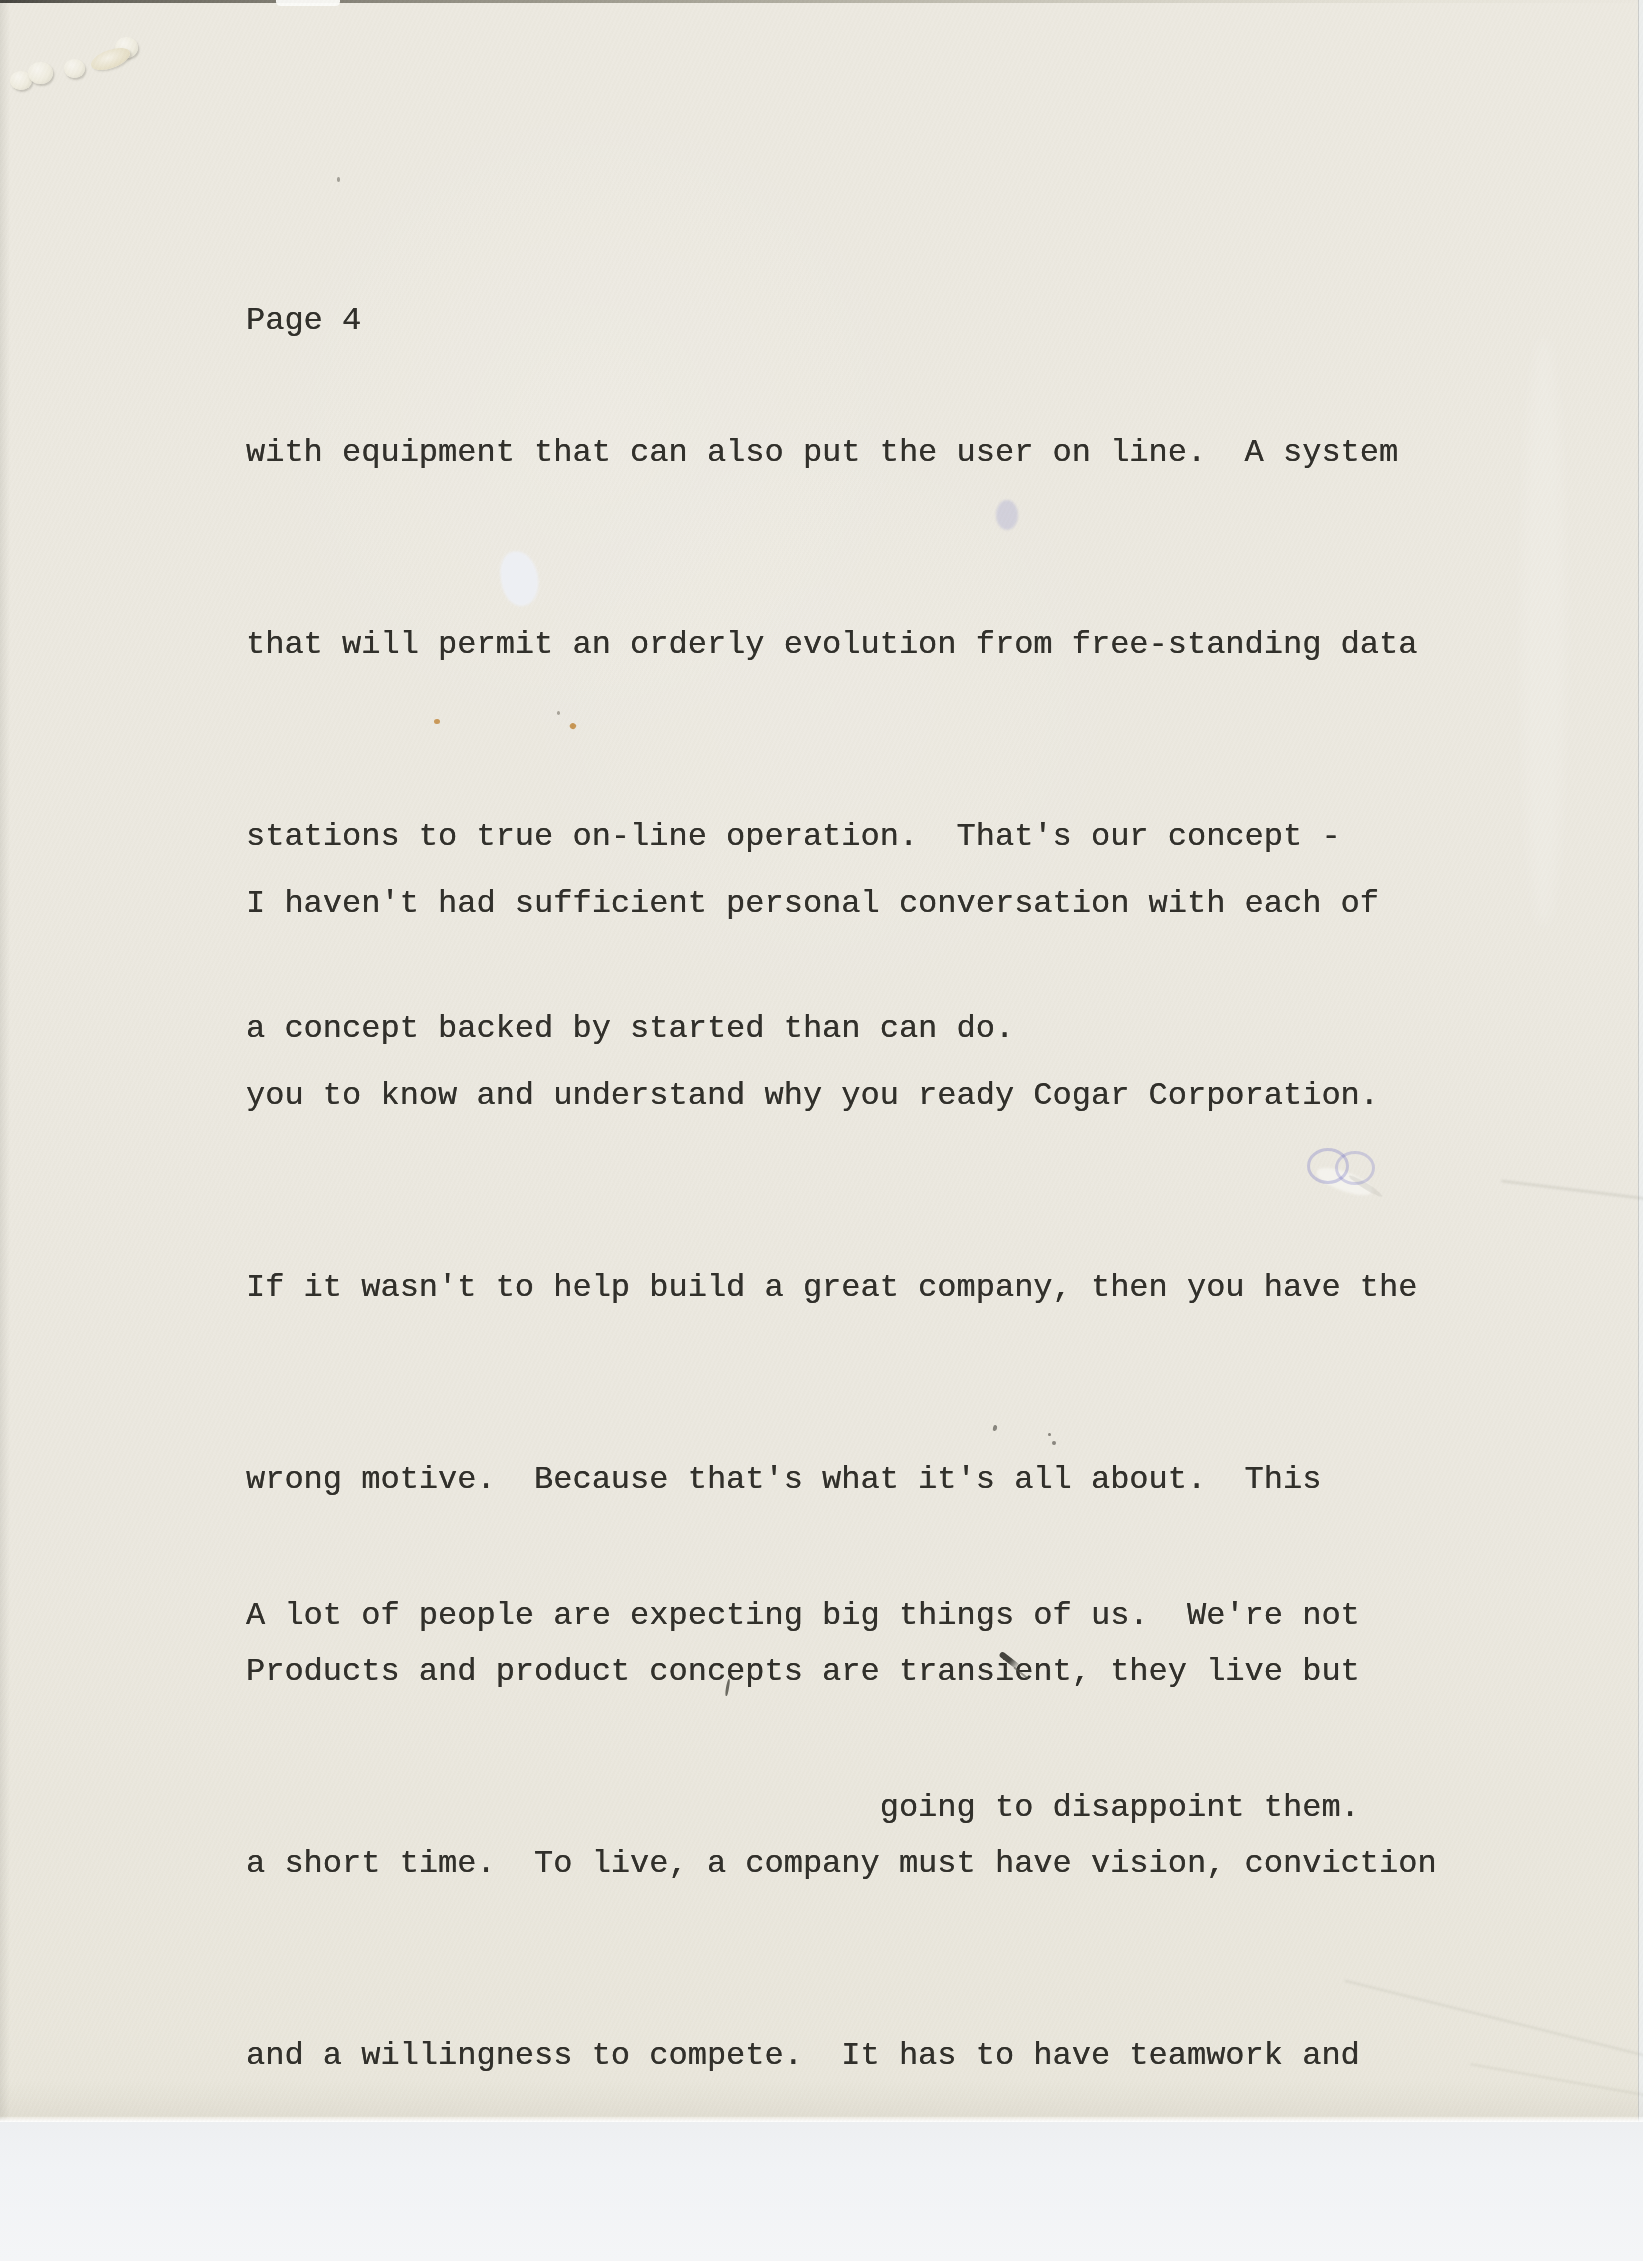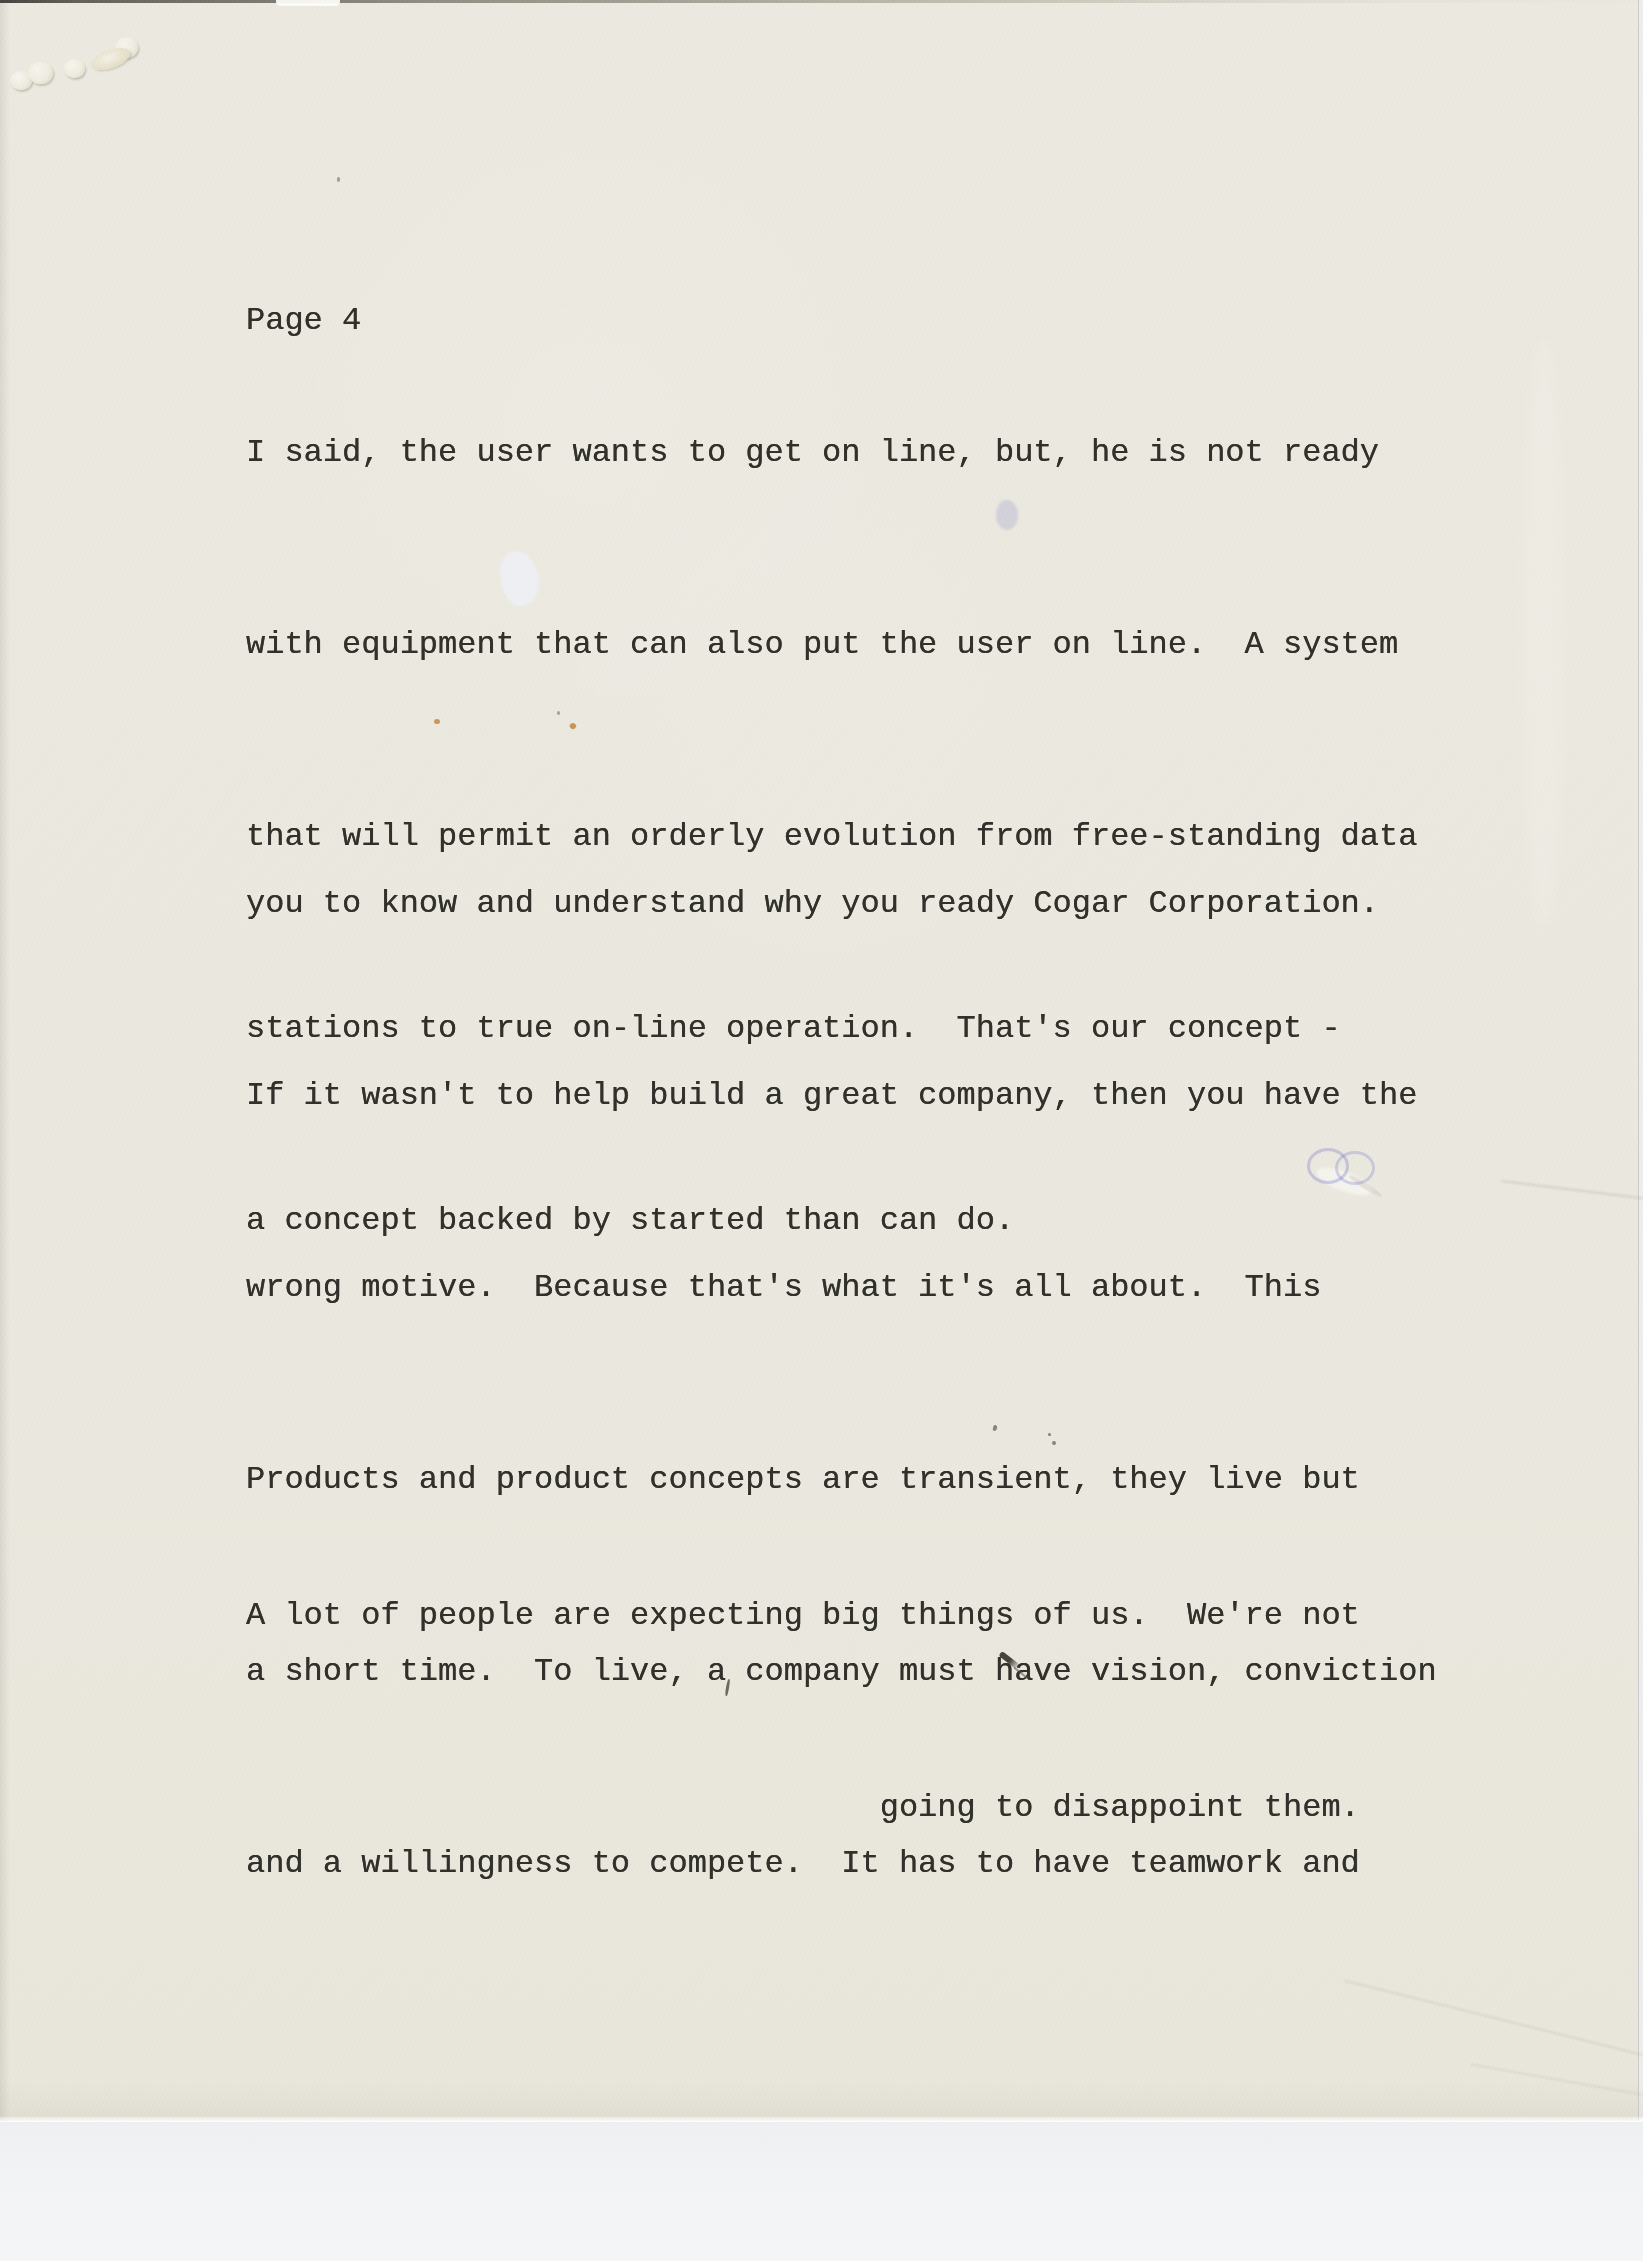--- a/index.html
+++ b/index.html
@@ -184,28 +184,28 @@
     <div class="hole artifact" style="left:28px;  top:62px;  width:24.5px; height:22px;"></div>
     <div class="hole artifact" style="left:64px;  top:59px;  width:20.6px; height:18.7px;"></div>
     <div class="hole artifact" style="left:115px; top:37px;  width:23px; height:21px;"></div>
     <div class="glue-blob artifact"></div>
 
     <div class="typed" style="top:161px;">
       <span class="tline">Page 4</span>
     </div>
 
     <div class="typed" style="top:293px;">
-      <span class="tline">I said, the user wants to get on line, but, he is not ready</span>
       <span class="tline"><span>with equipment that can </span><span class="u-typed">also</span><span> put the user on line.  A system</span></span>
       <span class="tline">that will permit an orderly evolution from free-standing data</span>
       <span class="tline">stations to true on-line operation.  That's our concept -</span>
       <span class="tline">a concept backed by started than can do.</span>
     </div>
 
     <div class="typed" style="top:744px;">
+      <span class="tline">I haven't had sufficient personal conversation with each of</span>
       <span class="tline">you to know and understand why you ready Cogar Corporation.</span>
       <span class="tline">If it wasn't to help build a great company, then you have the</span>
       <span class="tline">wrong motive.  Because that's what it's all about.  This</span>
       <span class="tline">Products and product concepts are transient, they live but</span>
       <span class="tline">a short time.  To live, a company must have vision, conviction</span>
       <span class="tline">and a willingness to compete.  It has to have teamwork and</span>
       
       
     </div>
 

